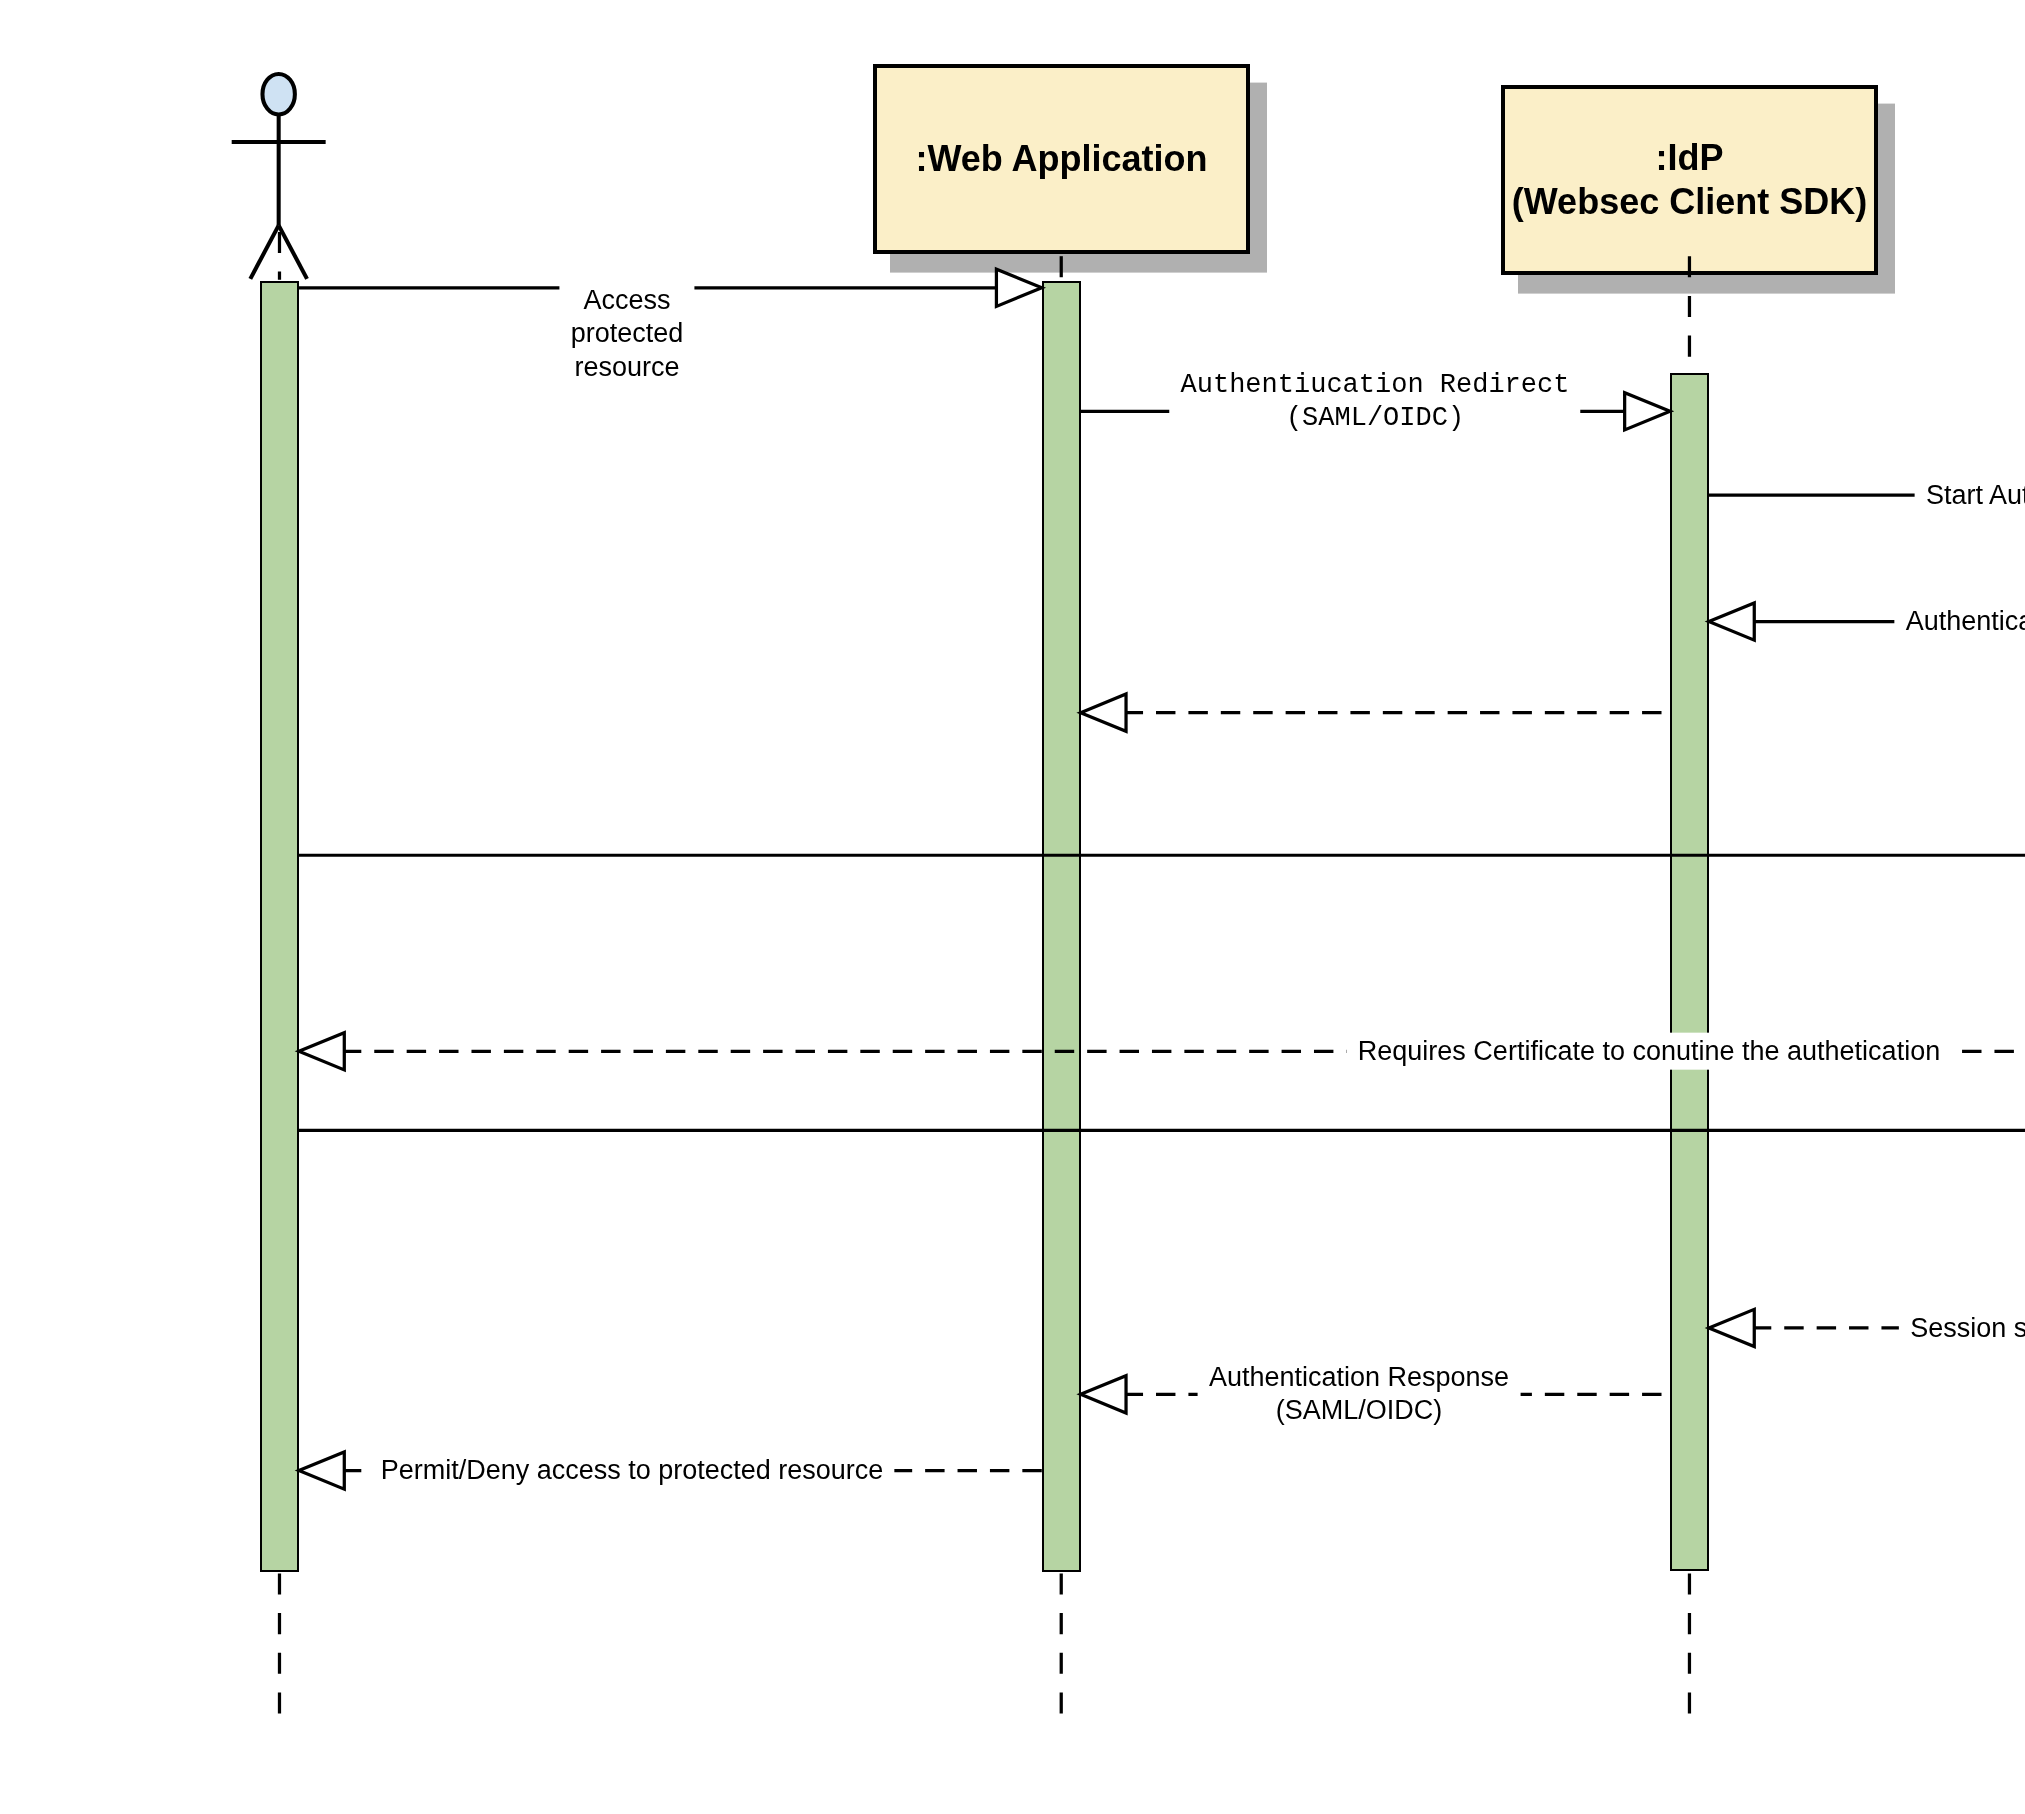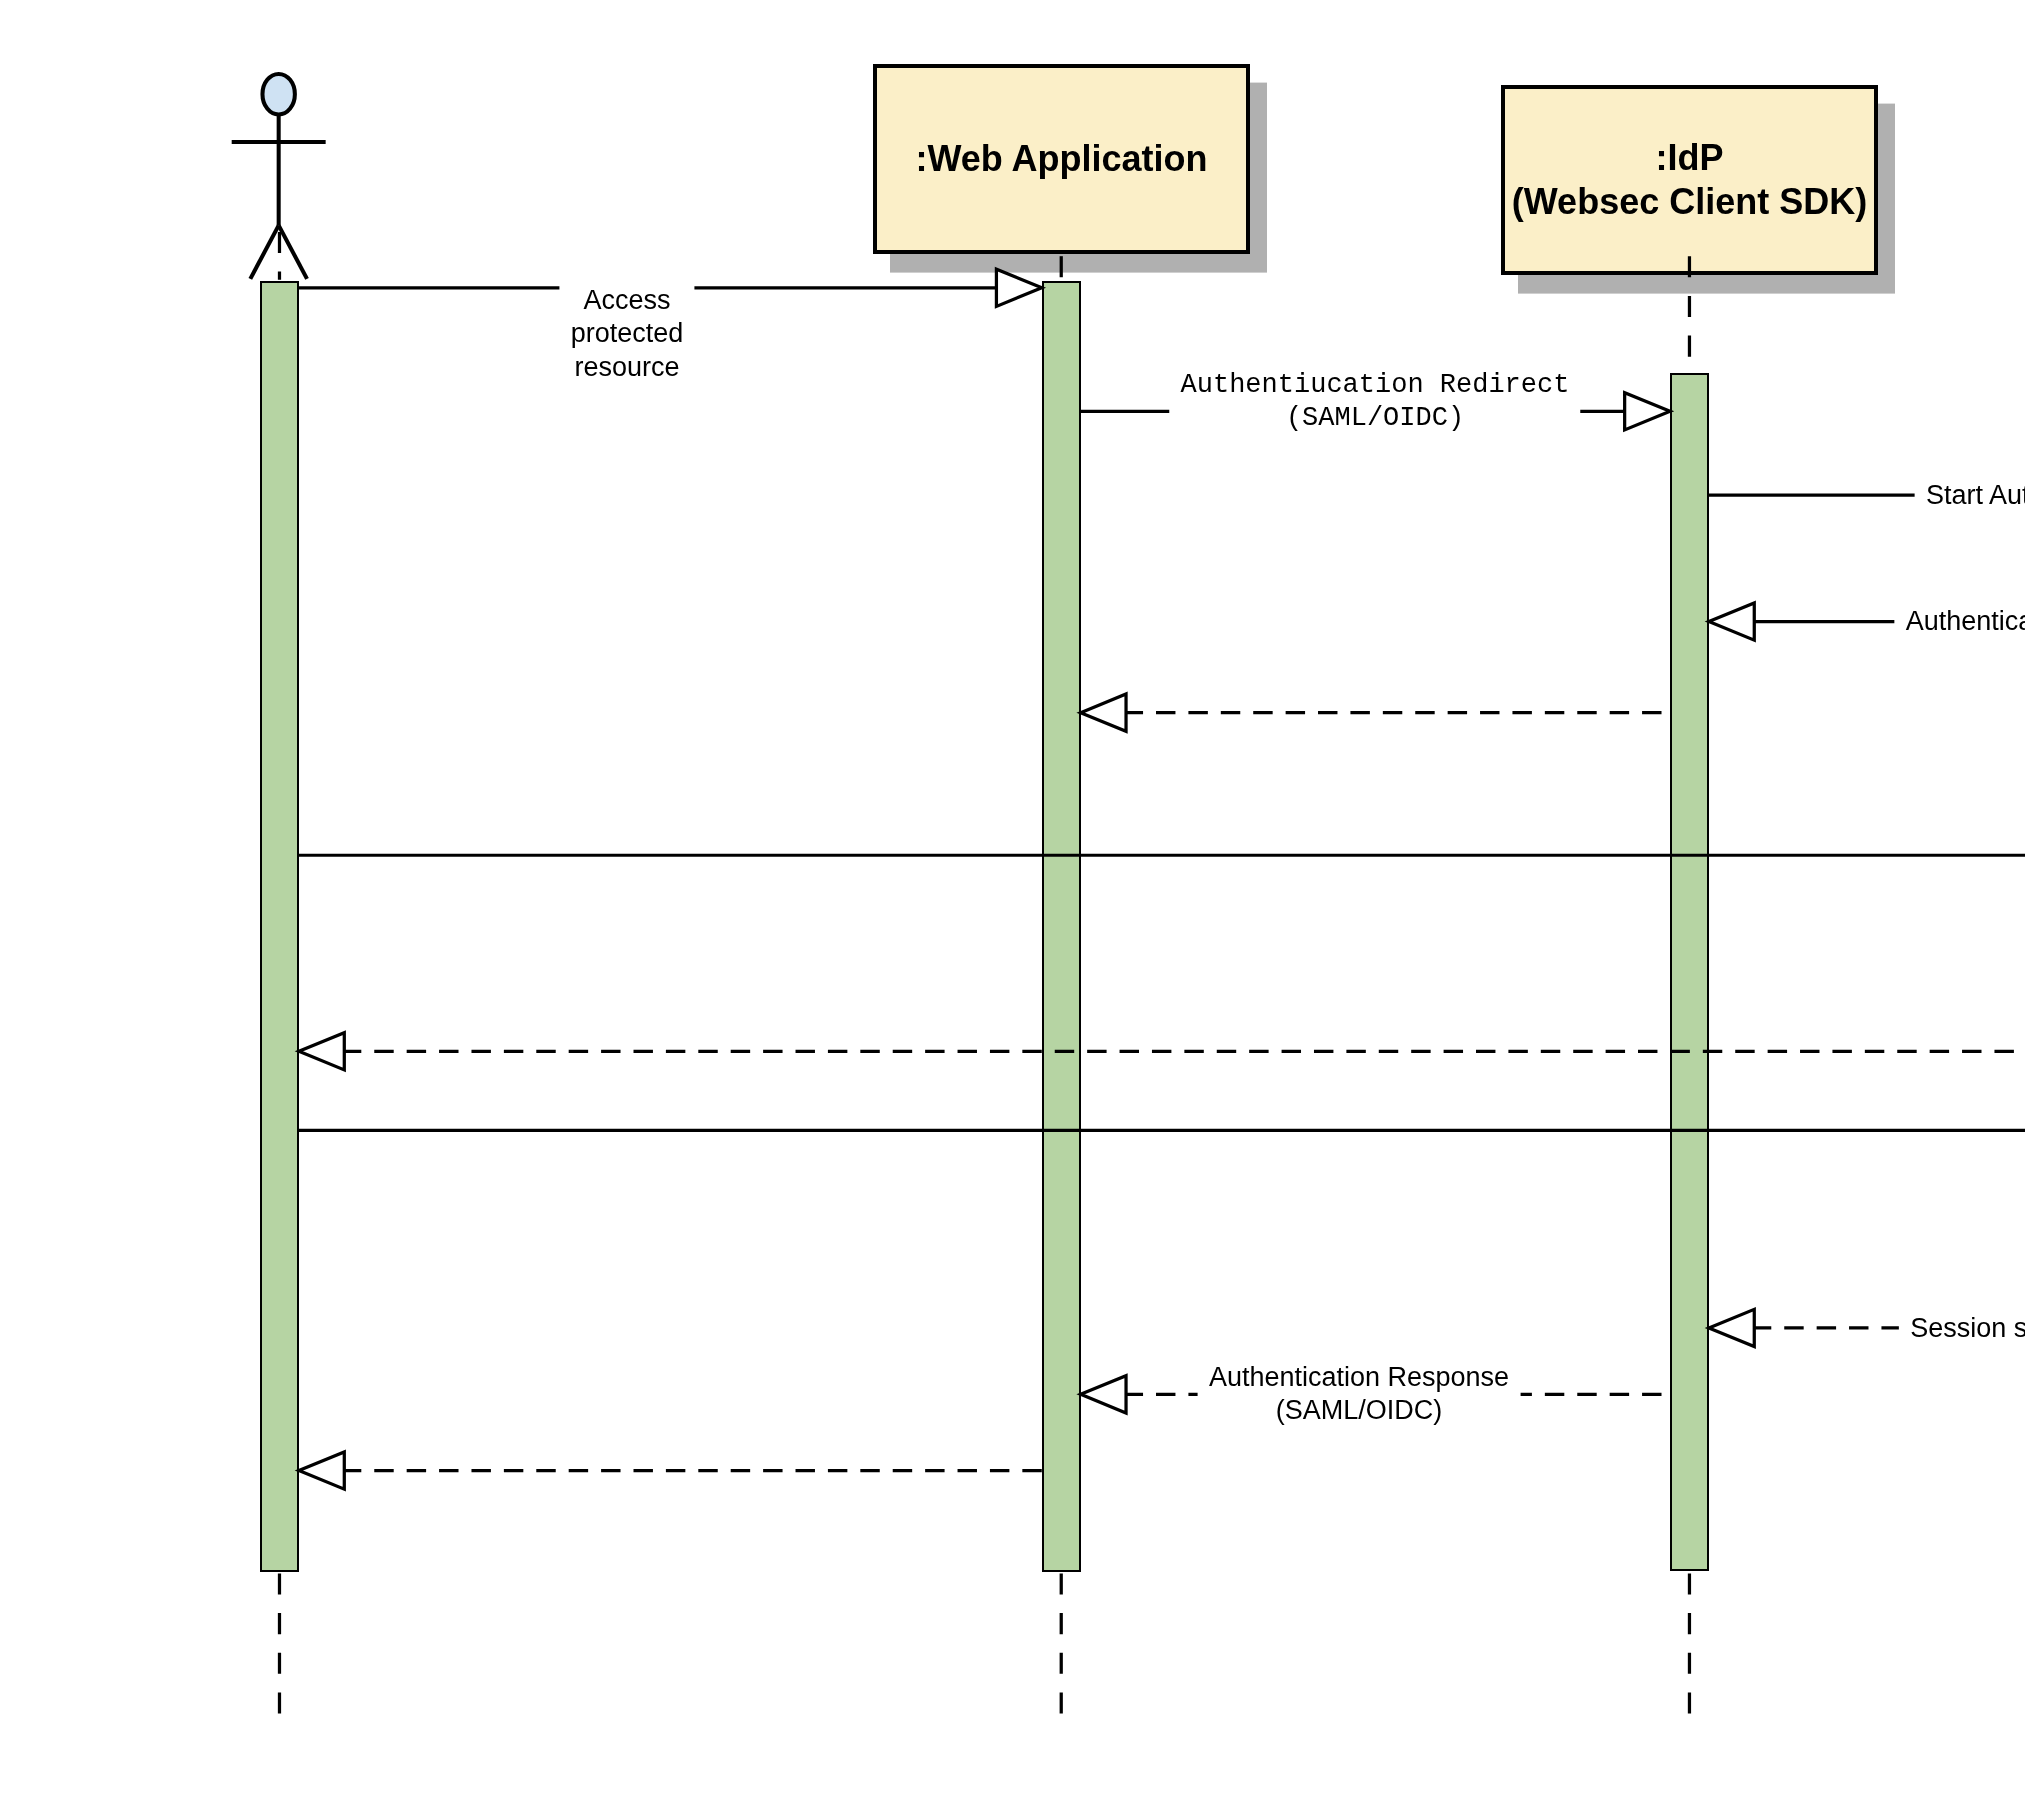--- a/index.html
+++ b/index.html
@@ -146,20 +146,22 @@
   </svg>
 
   <div class="mlabel" style="left:627px; top:288px;margin-top:46px;">Access
 protected
 resource</div>
   <div class="mlabel" style="left:1375px; top:402px;font-family:Liberation Mono, monospace;">Authentiucation Redirect
 (SAML/OIDC)</div>
   <div class="mlabel" style="left:2043px; top:495px;">Start Authentication</div>
   <div class="mlabel" style="left:2043px; top:621px;">Authentication Session</div>
 
+  <div class="mlabel" style="left:1649px; top:1051px;">Requires Certificate to conutine the authetication</div>
 
   <div class="mlabel" style="left:2043px; top:1328px;">Session status update</div>
 
   <div class="mlabel" style="left:1359px; top:1394px;">Authentication Response
 (SAML/OIDC)</div>
+  <div class="mlabel" style="left:632px; top:1470px;">Permit/Deny access to protected resource</div>
 
 </div>
 
 
 </body></html>

